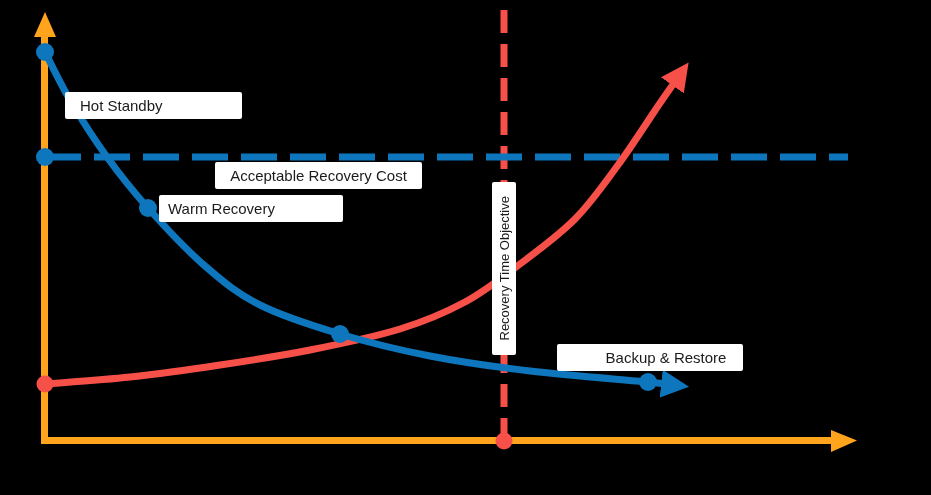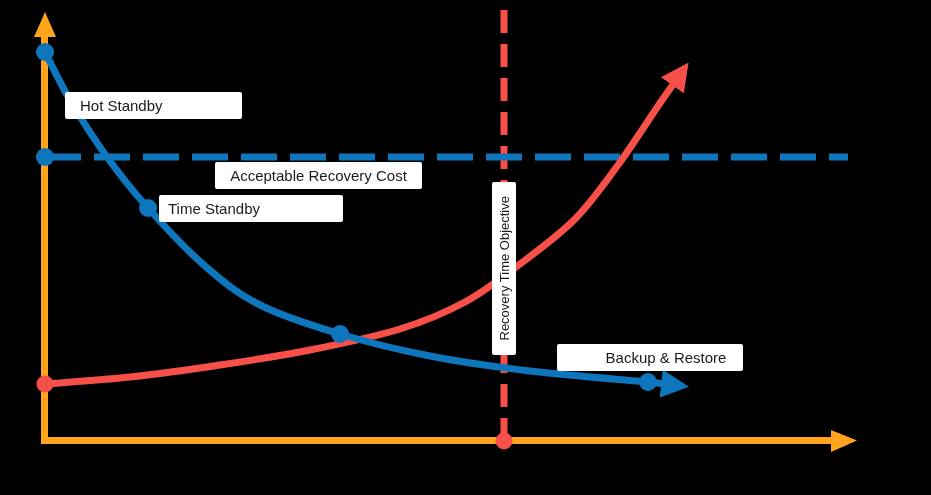--- a/index.html
+++ b/index.html
@@ -60,18 +60,18 @@
         <circle cx="340" cy="334" r="9" class="blue-fill"></circle>
         <circle cx="648" cy="382" r="9" class="blue-fill"></circle>
         <circle cx="45" cy="384" r="8.5" class="red-fill"></circle>
         <circle cx="45" cy="157" r="9" class="blue-fill"></circle>
         <circle cx="504" cy="441" r="8.5" class="red-fill"></circle>
       </g>
   </svg>
 
   <div class="label box-hot">Hot Standby</div>
   <div class="label box-arc">Acceptable Recovery Cost</div>
-  <div class="label box-warm">Time Standby</div>
+  <div class="label box-warm">Warm Recovery</div>
   <div class="label box-backup">Backup &amp; Restore</div>
   <div class="label box-rto">
     <span class="vtext">Recovery Time Objective</span>
   </div>
 </div>
 
 </body></html>

